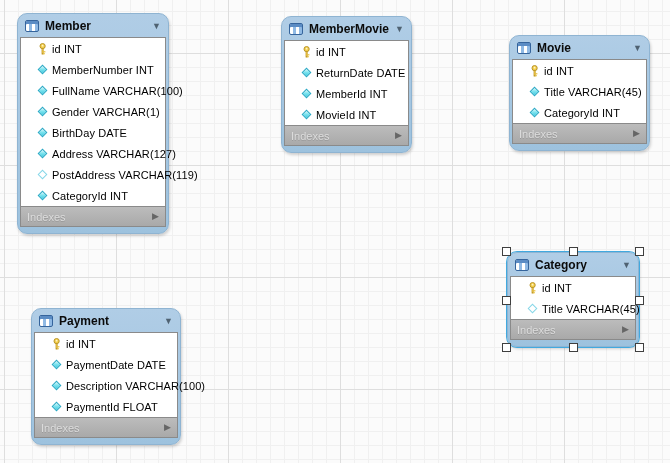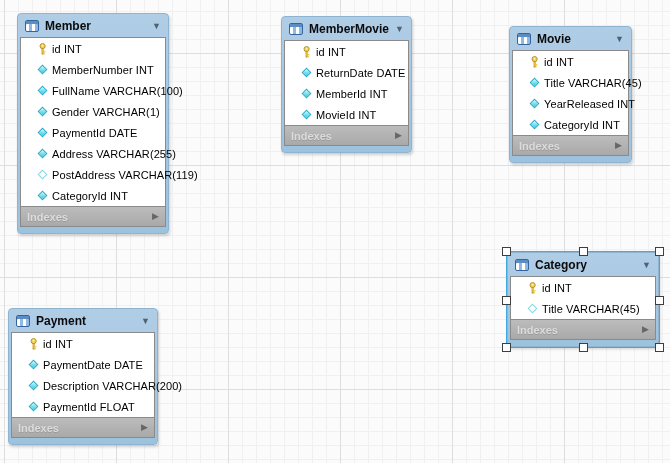--- a/index.html
+++ b/index.html
@@ -18,21 +18,21 @@
       linear-gradient(to right,#f0f0f0 1px,transparent 1px),
       linear-gradient(to bottom,#f0f0f0 1px,transparent 1px);
     background-size:112px 112px,112px 112px,14px 14px,14px 14px;
     background-position:4px 0,0 53px,4px 0,0 53px;
   }
   
   .table-frame{
     position:absolute;
     background:linear-gradient(#b0cde6,#9dc2de);
     border:1px solid #8fb4d2;
-    border-radius:4px;
+    border-radius:10px;
     padding:1px 2px 6px 2px;
     box-sizing:border-box;
     box-shadow:1px 2px 3px rgba(0,0,0,.18);
   }
   .table-frame.selected{outline:1px solid #41a9df;}
   .table-header{
     height:22px;display:flex;align-items:center;
     padding:0 4px 0 5px;
   }
   .tbl-icon{
@@ -84,21 +84,21 @@
     border:1px solid #86d7e8;
   }
   
   .indexes-bar{
     height:19px;display:flex;align-items:center;
     background:linear-gradient(#bcbcbc,#a9a9a9);
     border-top:1px solid #8a8a8a;
     padding:0 6px;
   }
   .indexes-label{
-    flex:1;font-size:11px;font-weight:bold;color:#dcdcdc;
+    flex:1;font-size:11px;font-weight:normal;color:#dcdcdc;
     text-shadow:0 1px 0 #9a9a9a;
   }
   .expand-arrow{
     flex:0 0 auto;font-size:9px;color:#666;line-height:1;
   }
   
   .handle{
     position:absolute;width:7px;height:7px;
     background:#fff;border:1px solid #3f3f3f;z-index:6;
   }
@@ -150,28 +150,28 @@
 
       <span class="diamond-glyph"></span>
     </span>
     <span class="col-label">Gender VARCHAR(1)</span>
   </div>
           <div class="column-row">
     <span class="col-icon icon-diamond-filled">
 
       <span class="diamond-glyph"></span>
     </span>
-    <span class="col-label">PaymentId DATE</span>
-  </div>
-          <div class="column-row">
-    <span class="col-icon icon-diamond-filled">
-
-      <span class="diamond-glyph"></span>
-    </span>
-    <span class="col-label">Address VARCHAR(255)</span>
+    <span class="col-label">BirthDay DATE</span>
+  </div>
+          <div class="column-row">
+    <span class="col-icon icon-diamond-filled">
+
+      <span class="diamond-glyph"></span>
+    </span>
+    <span class="col-label">Address VARCHAR(127)</span>
   </div>
           <div class="column-row">
     <span class="col-icon icon-diamond-open">
 
       <span class="diamond-glyph"></span>
     </span>
     <span class="col-label">PostAddress VARCHAR(119)</span>
   </div>
           <div class="column-row">
     <span class="col-icon icon-diamond-filled">
@@ -229,21 +229,21 @@
     </span>
     <span class="col-label">MovieId INT</span>
   </div>
         </div>
       <div class="indexes-bar">
         <span class="indexes-label">Indexes</span>
         <span class="expand-arrow">▶</span>
       </div>
     </div>
   </div>
-    <div class="table-frame" style="left: 509px; top: 26px; width: 123px;">
+    <div class="table-frame" style="left: 509px; top: 35px; width: 141px;">
     <div class="table-header">
       <span class="tbl-icon"></span>
       <span class="tbl-title">Movie</span>
       <span class="collapse-arrow">▼</span>
     </div>
     <div class="table-inner">
       <div>
           <div class="column-row">
     <span class="col-icon icon-key">
       <svg class="key-glyph" width="10" height="12" viewBox="0 0 10 12">
@@ -262,37 +262,30 @@
 
       <span class="diamond-glyph"></span>
     </span>
     <span class="col-label">Title VARCHAR(45)</span>
   </div>
           <div class="column-row">
     <span class="col-icon icon-diamond-filled">
 
       <span class="diamond-glyph"></span>
     </span>
-    <span class="col-label">YearReleased INT</span>
-  </div>
-          <div class="column-row">
-    <span class="col-icon icon-diamond-filled">
-
-      <span class="diamond-glyph"></span>
-    </span>
     <span class="col-label">CategoryId INT</span>
   </div>
         </div>
       <div class="indexes-bar">
         <span class="indexes-label">Indexes</span>
         <span class="expand-arrow">▶</span>
       </div>
     </div>
   </div>
-    <div class="table-frame selected" style="left: 507px; top: 252px; width: 152px;">
+    <div class="table-frame selected" style="left: 507px; top: 252px; width: 132px;">
     <div class="table-header">
       <span class="tbl-icon"></span>
       <span class="tbl-title">Category</span>
       <span class="collapse-arrow">▼</span>
     </div>
     <div class="table-inner">
       <div>
           <div class="column-row">
     <span class="col-icon icon-key">
       <svg class="key-glyph" width="10" height="12" viewBox="0 0 10 12">
@@ -321,21 +314,21 @@
     </div>
   <div class="handle h-tl"></div>
       <div class="handle h-tc"></div>
       <div class="handle h-tr"></div>
       <div class="handle h-ml"></div>
       <div class="handle h-mr"></div>
       <div class="handle h-bl"></div>
       <div class="handle h-bc"></div>
       <div class="handle h-br"></div>
     </div>
-    <div class="table-frame" style="left: 8px; top: 308px; width: 150px;">
+    <div class="table-frame" style="left: 31px; top: 308px; width: 150px;">
     <div class="table-header">
       <span class="tbl-icon"></span>
       <span class="tbl-title">Payment</span>
       <span class="collapse-arrow">▼</span>
     </div>
     <div class="table-inner">
       <div>
           <div class="column-row">
     <span class="col-icon icon-key">
       <svg class="key-glyph" width="10" height="12" viewBox="0 0 10 12">
@@ -354,21 +347,21 @@
 
       <span class="diamond-glyph"></span>
     </span>
     <span class="col-label">PaymentDate DATE</span>
   </div>
           <div class="column-row">
     <span class="col-icon icon-diamond-filled">
 
       <span class="diamond-glyph"></span>
     </span>
-    <span class="col-label">Description VARCHAR(200)</span>
+    <span class="col-label">Description VARCHAR(100)</span>
   </div>
           <div class="column-row">
     <span class="col-icon icon-diamond-filled">
 
       <span class="diamond-glyph"></span>
     </span>
     <span class="col-label">PaymentId FLOAT</span>
   </div>
         </div>
       <div class="indexes-bar">

